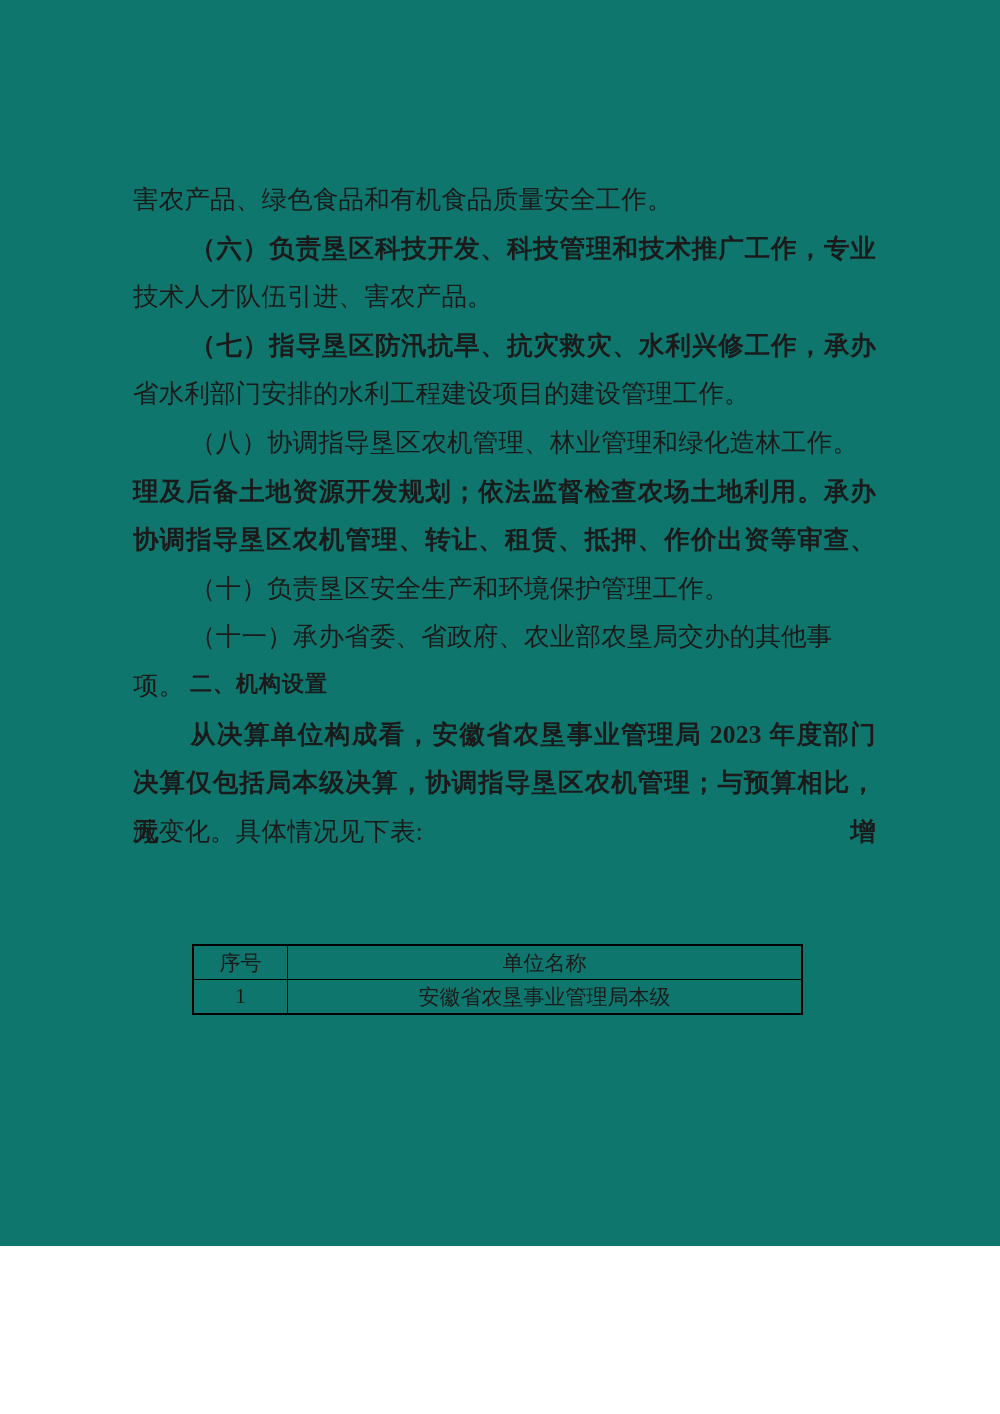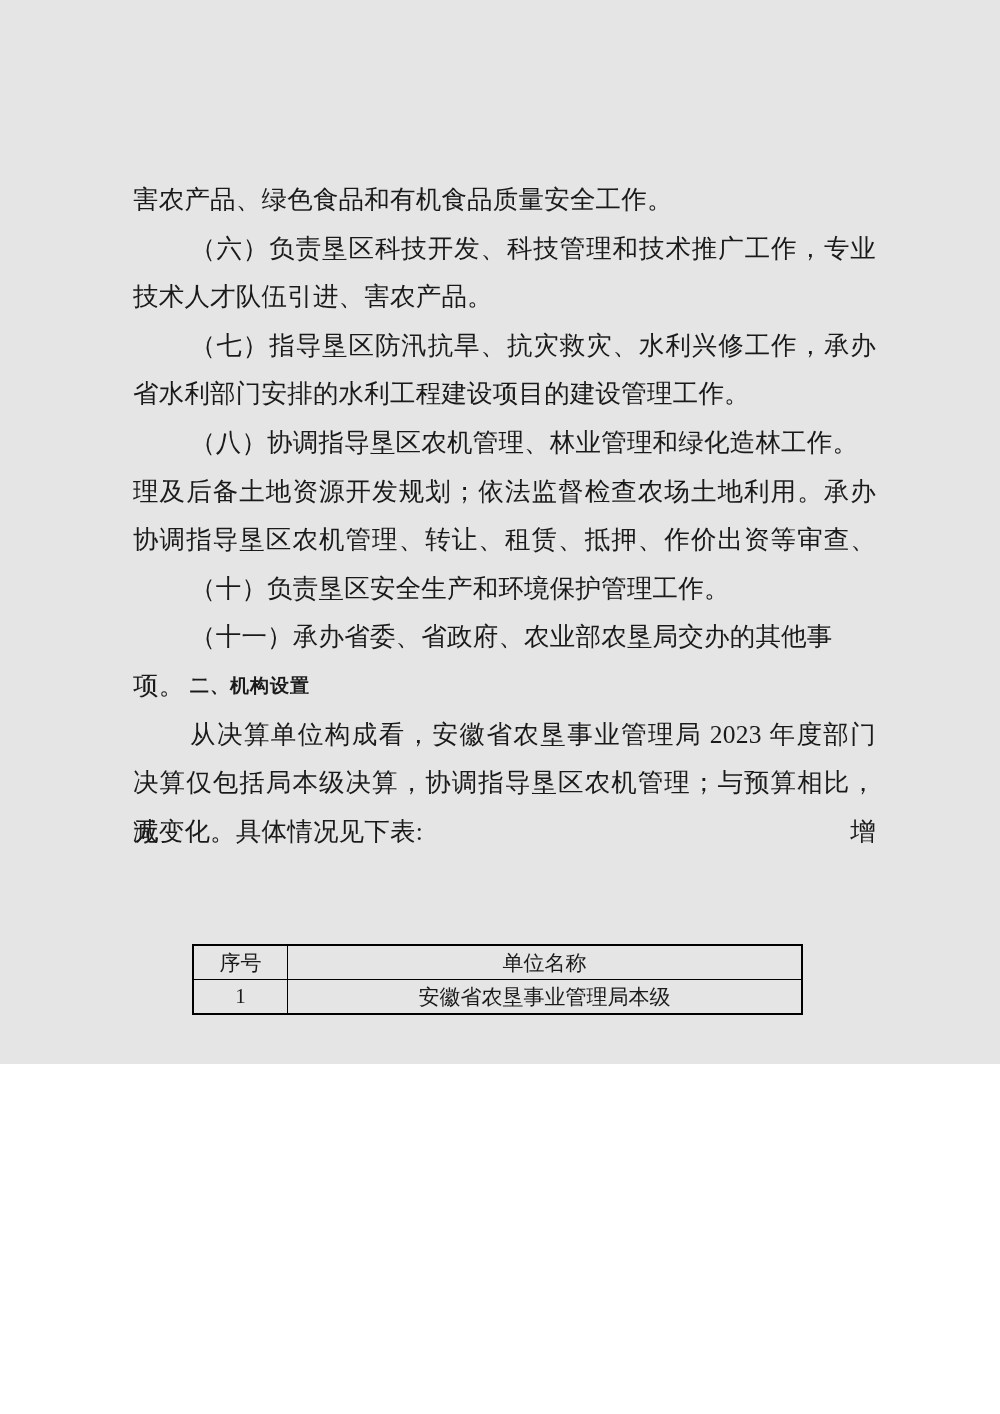--- a/index.html
+++ b/index.html
@@ -3,22 +3,22 @@
 <meta charset="utf-8">
 <style>
   html, body {
     margin: 0;
     padding: 0;
     background: #ffffff;
   }
   .page {
     position: relative;
     width: 1000px;
-    height: 1064px;
-    background: #e5e5e5;
+    height: 1246px;
+    background: #0f766e;
     color: #1a1a1a;
     font-family: "Liberation Serif", "DejaVu Serif", serif;
     overflow: hidden;
   }
   .body-text {
     position: absolute;
     left: 133px;
     top: 176px;
     width: 743px;
     font-size: 25.5px;
@@ -28,25 +28,26 @@
   .line {
     height: 48.6px;
     text-align: left;
   }
   .line.indent {
     text-indent: 57px;
   }
   .line.justify {
     text-align: justify;
     text-align-last: justify;
+    font-weight: bold;
   }
   .line.heading {
-    font-family: Liberation Serif, serif;
+    font-family: Liberation Mono, monospace;
     font-weight: bold;
-    font-size: 19px;
+    font-size: 22px;
     letter-spacing: 1px;
   }
   .org-table {
     position: absolute;
     left: 192px;
     top: 944px;
     width: 611px;
     border-collapse: collapse;
     table-layout: fixed;
     font-family: "Liberation Serif", "DejaVu Serif", serif;

